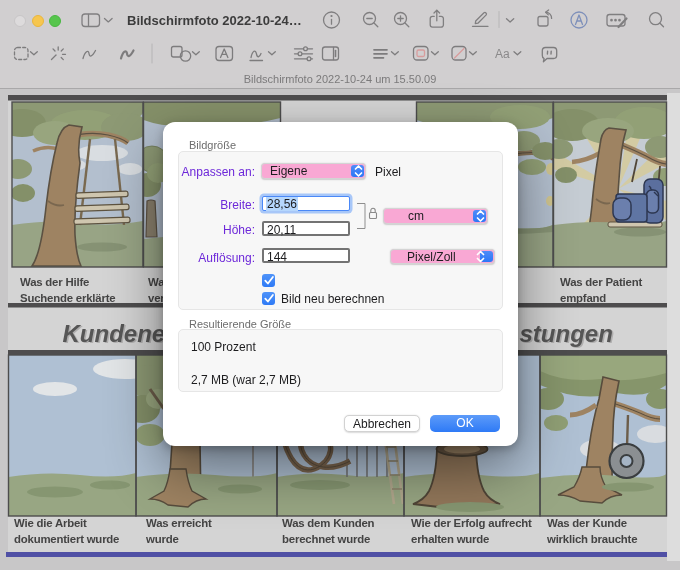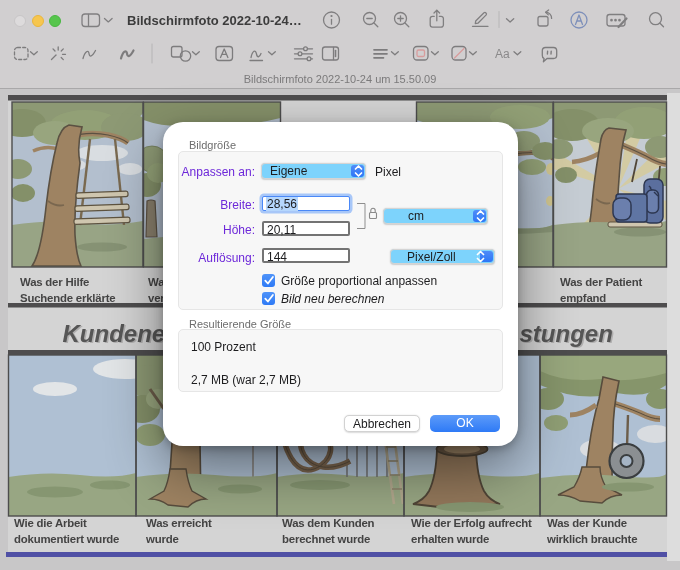--- a/index.html
+++ b/index.html
@@ -7,29 +7,29 @@
   font-family:"Liberation Sans",sans-serif;background:#c8c7c8;}
 #toolbar{position:absolute;left:0;top:0;width:680px;height:89px;
   background:#d1cfd0;border-bottom:1px solid #a9a8a9;box-sizing:border-box;padding-left:24px;}
 .tl{position:absolute;border-radius:50%;width:10px;height:10px;top:15px;}
 #title{position:absolute;left:127px;top:13px;font-size:13px;font-weight:bold;color:#3c3c3c;}
 #subtitle{position:absolute;left:0;top:73px;width:680px;text-align:center;
   font-size:11px;color:#7b7a7b;}
 #content{position:absolute;left:0;top:89px;width:680px;height:481px;background:#c8c7c8;}
 #photo{position:absolute;left:0;top:0;filter:saturate(0.74) contrast(0.88) brightness(1.03);}
 #dialog{position:absolute;left:163px;top:122px;width:355px;height:324px;
-  background:#ffffff;border-radius:20px;
+  background:#ffffff;border-radius:12px;
   box-shadow:0 22px 55px rgba(0,0,0,0.45),0 3px 10px rgba(0,0,0,0.25);}
 .seclabel{position:absolute;font-size:11px;color:#6d6d6d;}
 .gbox{position:absolute;left:15px;width:325px;background:#f7f7f7;
   border:1px solid #e6e6e6;border-radius:5px;box-sizing:border-box;}
 .lbl{position:absolute;font-size:12px;color:#6d28d9;text-align:right;}
 .field{position:absolute;background:#fff;border:2px solid #737373;border-radius:2px;
   box-sizing:border-box;font-size:12px;color:#1d1d1f;padding:0 0 0 3px;line-height:14px;}
-.popup{position:absolute;background:#7dd3fc;border:1px solid #d4d4d4;border-radius:4px;
+.popup{position:absolute;background:#f9a8d4;border:1px solid #d4d4d4;border-radius:4px;
   box-sizing:border-box;font-size:12px;color:#1d1d1f;
   box-shadow:0 0.5px 1.5px rgba(0,0,0,0.18);}
 .popcap{position:absolute;right:1px;top:1px;bottom:1px;width:13px;border-radius:3px;
   background:linear-gradient(#4f8bf8,#2d77f6);}
 .cbx{position:absolute;width:13px;height:13px;border-radius:3px;
   background:linear-gradient(#4f93f9,#2e7af6);}
 .cblbl{position:absolute;font-size:12px;color:#1d1d1f;}
 .btn{position:absolute;height:17px;border-radius:5px;font-size:12px;
   text-align:center;line-height:17px;box-sizing:border-box;}
 </style>
@@ -427,23 +427,22 @@
   <div class="lbl" style="left:0px;top:129px;width:92px;">Auflösung:</div>
   <div class="field" style="left:99px;top:126px;width:88px;height:15px;">144</div>
   <svg width="40" height="40" viewBox="0 0 40 40" style="position:absolute;left:190px;top:78px;">
     <path d="M 4 3.5 L 12 3.5 L 12 28.5 L 4 28.5" fill="none" stroke="#8f8f8f" stroke-width="1"></path>
     <rect x="16.5" y="12.5" width="7" height="6" rx="1" fill="none" stroke="#8a8a8a" stroke-width="1.1"></rect>
     <path d="M 17.8 12.5 L 17.8 10.5 a 2.2 2.2 0 0 1 4.4 0 L 22.2 12.5" fill="none" stroke="#8a8a8a" stroke-width="1.1"></path>
   </svg>
   <div class="popup" style="left:220px;top:86px;width:105px;height:15.5px;line-height:14.5px;padding-left:24px;">cm<span class="popcap"></span></div>
   <div class="popup" style="left:227px;top:127px;width:105px;height:15px;line-height:14px;padding-left:16px;">Pixel/Zoll<span class="popcap"></span></div>
   <div class="cbx" style="left:99px;top:152px;"></div>
-  <div class="cblbl" style="left:118px;top:152px;">Größe proportional anpassen</div>
   <div class="cbx" style="left:99px;top:170px;"></div>
-  <div class="cblbl" style="left:118px;top:170px;font-style:italic;">Bild neu berechnen</div>
+  <div class="cblbl" style="left:118px;top:170px;">Bild neu berechnen</div>
   <div class="seclabel" style="left:26px;top:196px;">Resultierende Größe</div>
   <div class="gbox" style="top:207px;height:63px;"></div>
   <div class="cblbl" style="left:28px;top:218px;">100 Prozent</div>
   <div class="cblbl" style="left:28px;top:251px;">2,7 MB (war 2,7 MB)</div>
   <div class="btn" style="left:181px;top:293px;width:76px;background:#fff;border:1px solid #d2d2d2;color:#1d1d1f;box-shadow:0 0.5px 1.5px rgba(0,0,0,0.15);">Abbrechen</div>
   <div class="btn" style="left:267px;top:293px;width:70px;background:linear-gradient(#5d9bf9,#2e7af6);color:#fff;">OK</div>
   <svg width="355" height="324" viewBox="0 0 355 324" style="position:absolute;left:0;top:0;pointer-events:none;">
     <g stroke="#ffffff" stroke-width="1.7" fill="none" stroke-linecap="round" stroke-linejoin="round">
       <path d="M192.5,47 l3,-3 3,3 M192.5,51 l3,3 3,-3"></path>
       <path d="M314.5,92 l3,-3 3,3 M314.5,96 l3,3 3,-3"></path>

